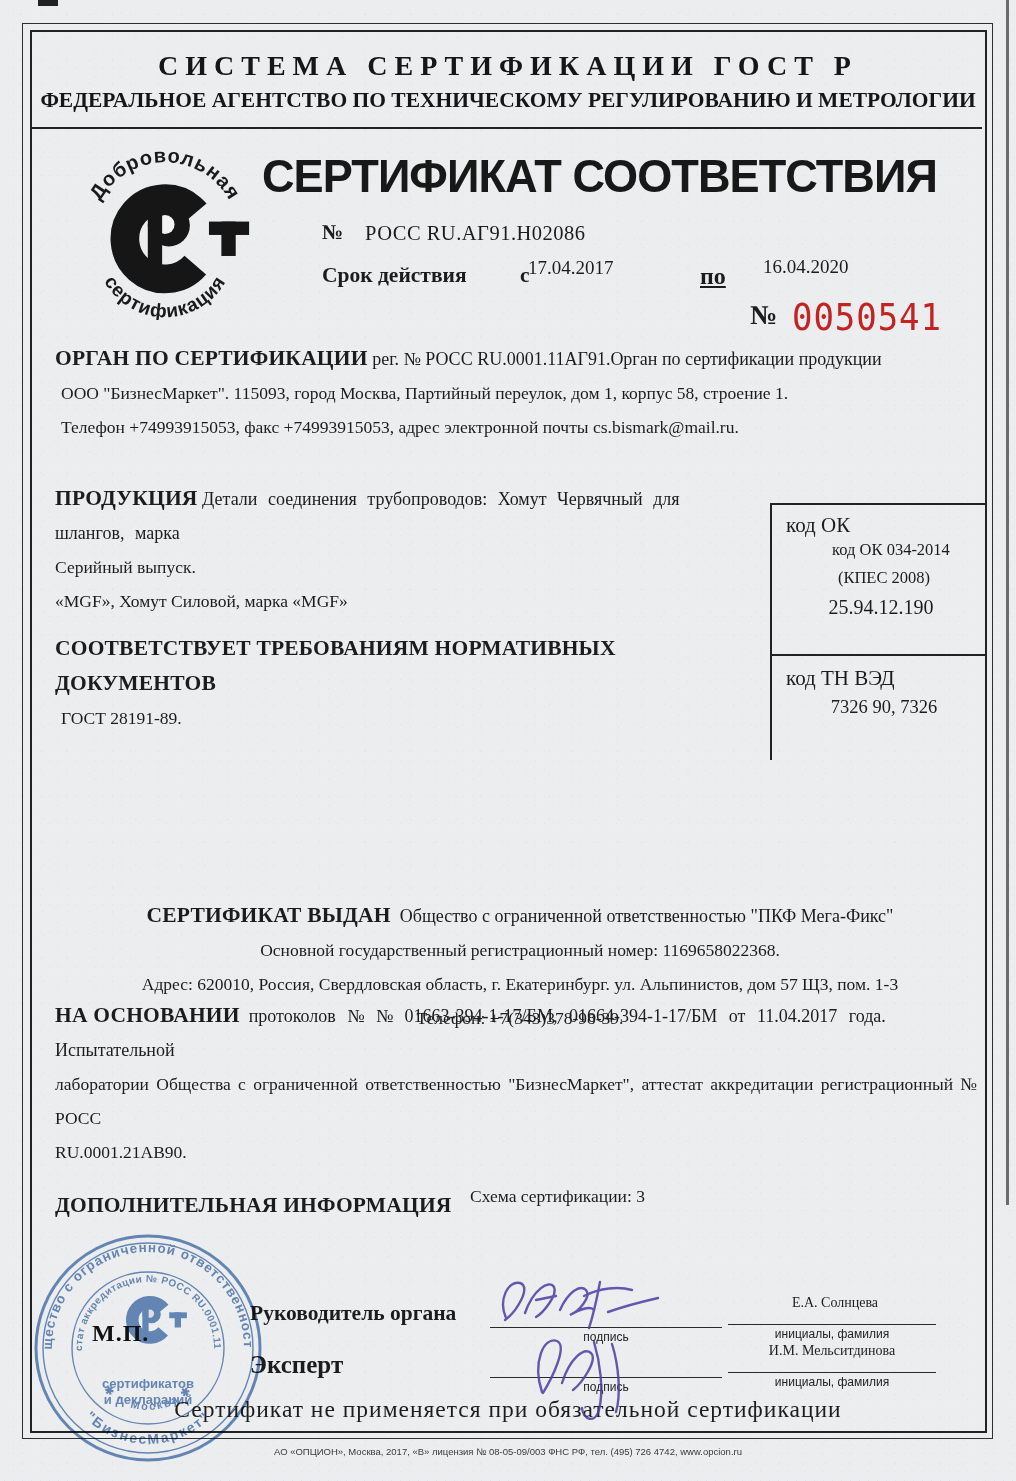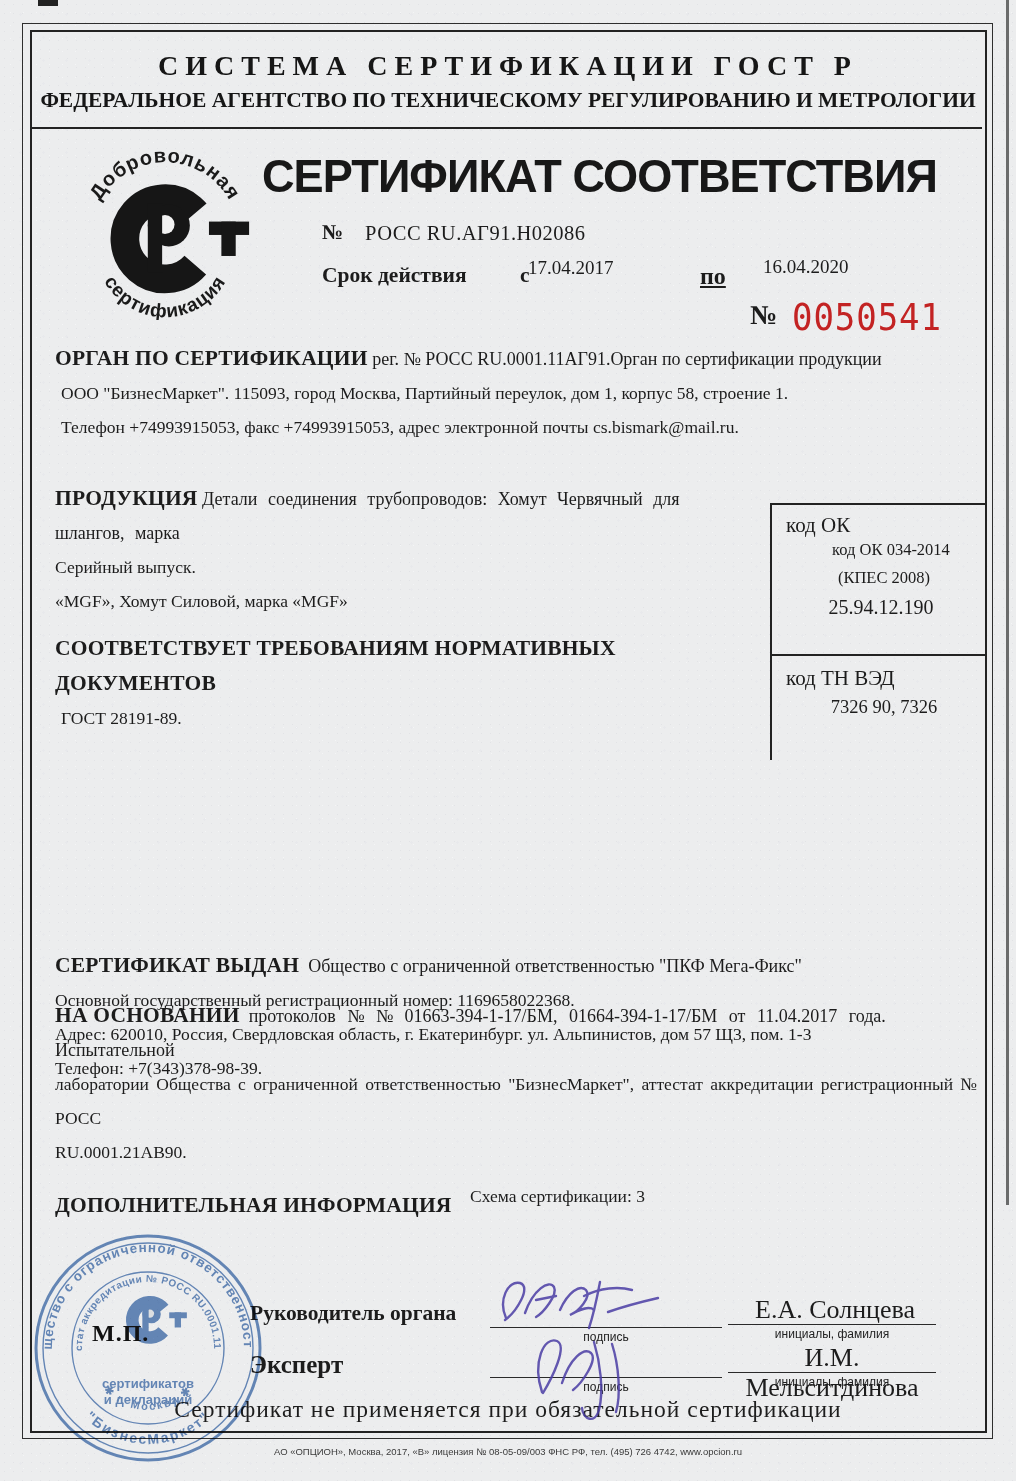--- a/index.html
+++ b/index.html
@@ -38,21 +38,21 @@
   
   .sec{font-size:18px; line-height:34px;}
   .sec .h{font-weight:bold; font-size:21.5px; letter-spacing:.2px;}
   .sec .t{font-size:18px;}
   .sec .ln{font-size:17.5px;}
   .sec-organ{left:55px; top:341px; width:930px;}
   .sec-product{left:55px; top:481px; width:700px;}
   .sec-product .t{word-spacing:6px;}
   .sec-conforms{left:55px; top:631px; width:720px;}
   .sec-manufacturer{left:55px; top:798px; width:930px;}
-  .sec-issued{left:55px; top:948px; width:930px;}
+  .sec-issued{left:55px; top:898px; width:930px;text-align:center;}
   .sec-basis{left:55px; top:998px; width:932px;}
   .sec-basis .t{word-spacing:7px;}
   .sec-basis .ln{word-spacing:3px;}
   .sec-additional{left:55px; top:1188px;}
   .addl-inline{left:470px; top:1186px; font-size:17.5px;}
   
   .codebox{border-top:2px solid #222; border-left:2px solid #222; color:#1c1c1c;}
   .box-ok{left:770px; top:503px; width:214px; height:152px;}
   .box-ok .lbl{margin:8px 0 2px 14px; font-size:21px;}
   .box-ok .l1{text-align:center; padding-left:24px; font-size:16.5px; margin-top:2px;}
@@ -67,21 +67,21 @@
   .sigline{height:0; border-top:1.3px solid #2a2a2a;}
   .sig-line1{left:490px; top:1327px; width:232px;}
   .name-line1{left:728px; top:1324px; width:208px;}
   .sig-line2{left:490px; top:1377px; width:232px;}
   .name-line2{left:728px; top:1372px; width:208px;}
   .caption{font-family:"Liberation Sans", sans-serif; font-size:12px; color:#222; text-align:center;}
   .cap-sig1{left:490px; top:1330px; width:232px;}
   .cap-name1{left:728px; top:1327px; width:208px;}
   .cap-sig2{left:490px; top:1380px; width:232px;}
   .cap-name2{left:728px; top:1375px; width:208px;}
-  .sig-name{font-size:26px;font-family:Liberation Serif, serif;}
+  .sig-name{font-size:14px;font-family:Liberation Serif, serif;}
   .sig-name1{left:740px; top:1295px; width:190px; text-align:center;}
   .sig-name2{left:732px; top:1343px; width:200px; text-align:center;}
   .mp-label{left:92px; top:1320px; font-weight:bold; font-size:24px; letter-spacing:1px; color:#111; z-index:7;}
   
   .disclaimer{left:0; top:1396px; width:1016px; text-align:center; font-size:23.5px; letter-spacing:1px; color:#1d1d1d; z-index:4;}
   .print-info{left:0; top:1446px; width:1016px; text-align:center; font-family:"Liberation Sans", sans-serif; font-size:9.5px; color:#3a3a3a;}
   .stamp-wrap{left:16px; top:1216px; width:264px; height:264px; z-index:5; opacity:.82; mix-blend-mode:multiply;}
   .sig-ink{left:0; top:0; width:1016px; height:1481px; z-index:8; pointer-events:none;}
   .logo-wrap{left:74px; top:148px; width:182px; height:172px;}
 </style>

